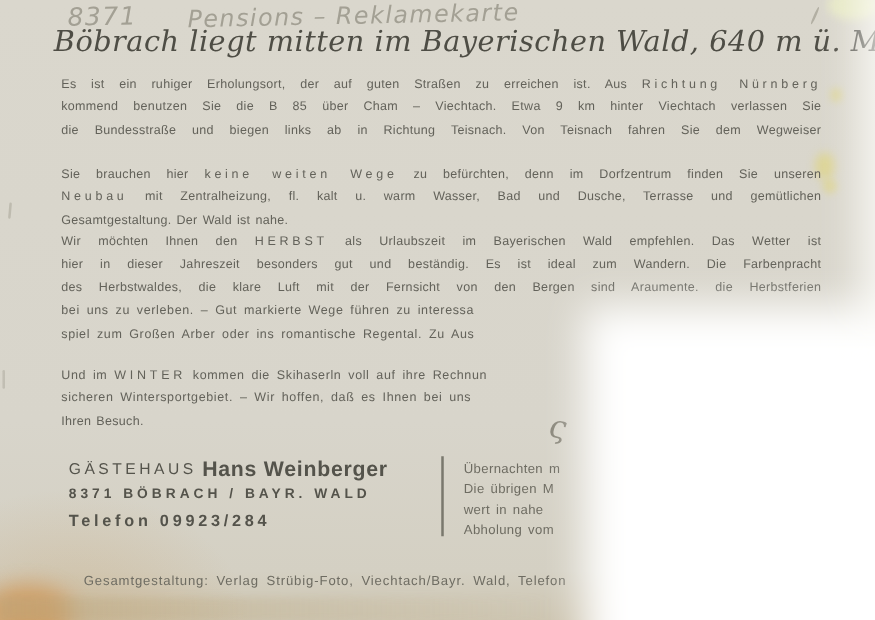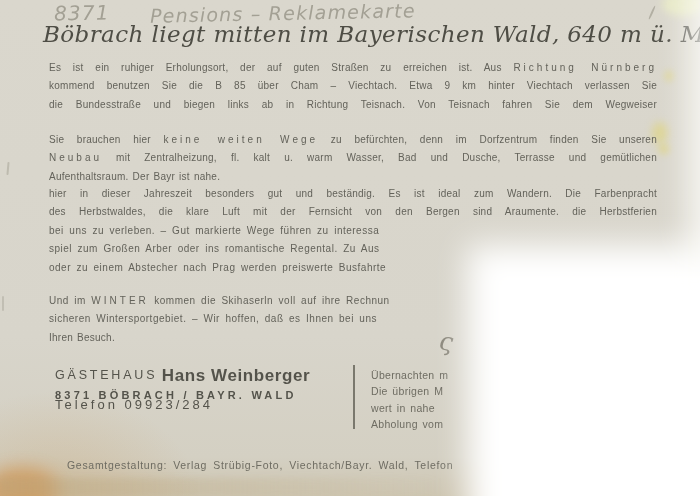--- a/index.html
+++ b/index.html
@@ -37,21 +37,21 @@
   #squiggle{
     position:absolute; left:439px; top:327px; z-index:2;
     font-family:"DejaVu Serif", serif; font-style:italic;
     font-size:25px; color:#8a877b; transform:rotate(6deg);
   }
   
   #contact{position:absolute; left:55px; top:366px; z-index:2; white-space:nowrap;}
   #g-label{font-size:12.5px; letter-spacing:2.8px; color:var(--ink-dark); vertical-align:2px;}
   #g-name{font-size:17px; font-weight:bold; letter-spacing:.6px; color:var(--ink-dark); margin-left:0;}
   #address{position:absolute; left:55px; top:389px; z-index:2; font-size:11px; font-weight:bold; letter-spacing:3.2px; color:var(--ink-dark); white-space:nowrap;}
-  #phone{position:absolute; left:55px; top:397px; z-index:2; font-size:13px; font-weight:normal; letter-spacing:3px; color:var(--ink-dark); white-space:nowrap;}
+  #phone{position:absolute; left:55px; top:409px; z-index:2; font-size:13px; font-weight:bold; letter-spacing:3px; color:var(--ink-dark); white-space:nowrap;}
   #divider{position:absolute; left:353px; top:365px; width:1.6px; height:64px; background:#7a786d; z-index:2;}
   #side-note{position:absolute; left:371px; top:367px; z-index:2;}
   #side-note .bodyline{font-size:10.5px; line-height:16.3px; color:#6e6c62; letter-spacing:.3px; word-spacing:1.5px;}
   #imprint{position:absolute; left:67px; top:459px; z-index:2; font-size:10.5px; color:#6e6c62; letter-spacing:.7px; word-spacing:2.5px; white-space:nowrap;}
   
   .overlay{position:absolute; pointer-events:none;}
   #glare-main{left:468px; top:246px; width:280px; height:300px; background:#fff; filter:blur(16px); z-index:5;}
   #glare-edge{left:688px; top:-30px; width:60px; height:300px; background:rgba(255,255,253,.8); filter:blur(16px); z-index:5;}
   #stain-green{left:662px; top:-8px; width:42px; height:24px; border-radius:50%; background:var(--stain-green); filter:blur(4px); opacity:.85; z-index:1;}
   #stain-y1{left:652px; top:122px; width:16px; height:22px; border-radius:50%; background:var(--stain-yellow); filter:blur(4px); opacity:.6; z-index:1;}
@@ -75,28 +75,28 @@
   <h1 id="headline">Böbrach liegt mitten im Bayerischen Wald, 640 m ü. M.</h1>
 
   <div class="para" id="p1">
       <div class="bodyline justify"><span>Es ist ein ruhiger Erholungsort, der auf guten Straßen zu erreichen ist. Aus </span><span class="spaced">Richtung Nürnberg</span></div>
       <div class="bodyline justify"><span>kommend benutzen Sie die B 85 über Cham – Viechtach. Etwa 9 km hinter Viechtach verlassen Sie</span></div>
       <div class="bodyline justify"><span>die Bundesstraße und biegen links ab in Richtung Teisnach. Von Teisnach fahren Sie dem Wegweiser</span></div>
     </div>
   <div class="para" id="p2">
       <div class="bodyline justify"><span>Sie brauchen hier </span><span class="spaced">keine weiten Wege</span><span> zu befürchten, denn im Dorfzentrum finden Sie unseren</span></div>
       <div class="bodyline justify"><span class="spaced">Neubau</span><span> mit Zentralheizung, fl. kalt u. warm Wasser, Bad und Dusche, Terrasse und gemütlichen</span></div>
-      <div class="bodyline"><span>Aufenthaltsraum. Der Bayr ist nahe.</span></div>
+      <div class="bodyline"><span>Gesamtgestaltung. Der Wald ist nahe.</span></div>
     </div>
   <div class="para" id="p3">
+      <div class="bodyline justify"><span>Wir möchten Ihnen den </span><span class="spaced">HERBST</span><span> als Urlaubszeit im Bayerischen Wald empfehlen. Das Wetter ist</span></div>
       <div class="bodyline justify"><span>hier in dieser Jahreszeit besonders gut und beständig. Es ist ideal zum Wandern. Die Farbenpracht</span></div>
       <div class="bodyline justify"><span>des Herbstwaldes, die klare Luft mit der Fernsicht von den Bergen sind Araumente. die Herbstferien</span></div>
       <div class="bodyline cut"><span>bei uns zu verleben. – Gut markierte Wege führen zu interessa</span></div>
       <div class="bodyline cut"><span>spiel zum Großen Arber oder ins romantische Regental. Zu Aus</span></div>
-      <div class="bodyline cut"><span>oder zu einem Abstecher nach Prag werden preiswerte Busfahrte</span></div>
     </div>
   <div class="para" id="p4">
       <div class="bodyline cut"><span>Und im </span><span class="spaced">WINTER</span><span> kommen die Skihaserln voll auf ihre Rechnun</span></div>
       <div class="bodyline cut"><span>sicheren Wintersportgebiet. – Wir hoffen, daß es Ihnen bei uns</span></div>
       <div class="bodyline"><span>Ihren Besuch.</span></div>
     </div>
 
   <div id="squiggle">ς</div>
 
   <div id="contact">

